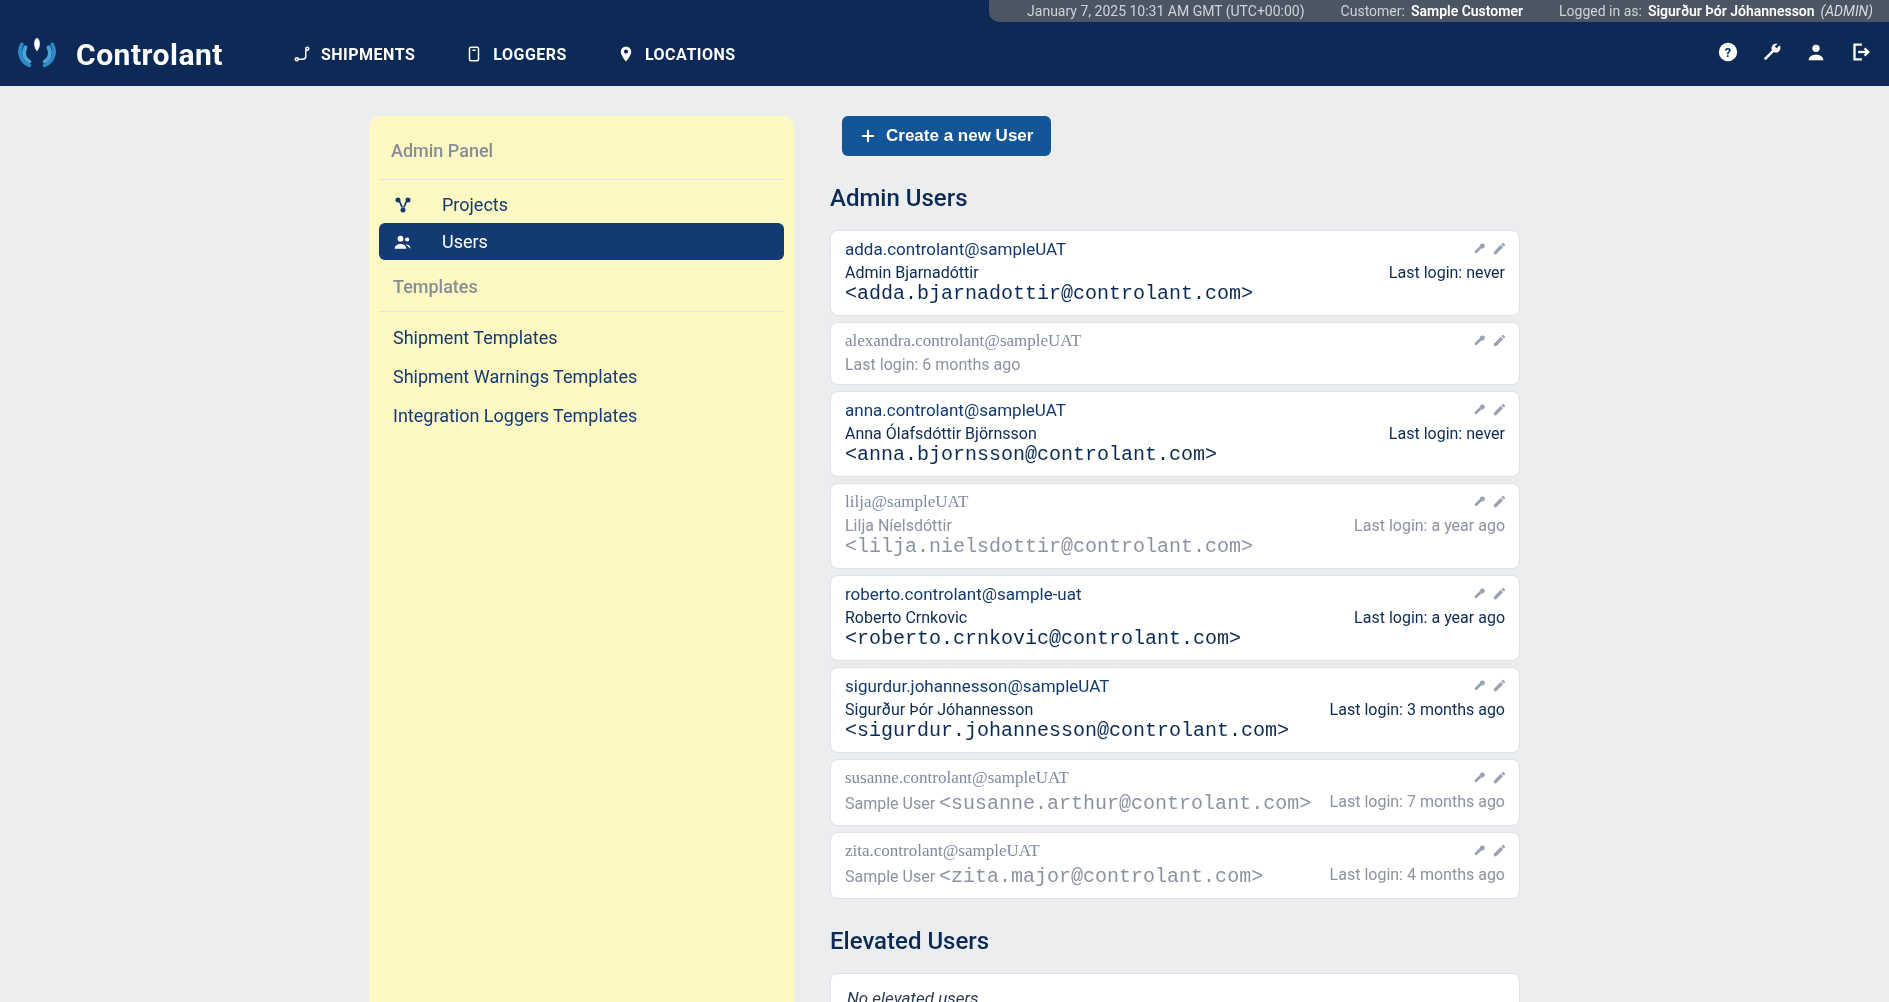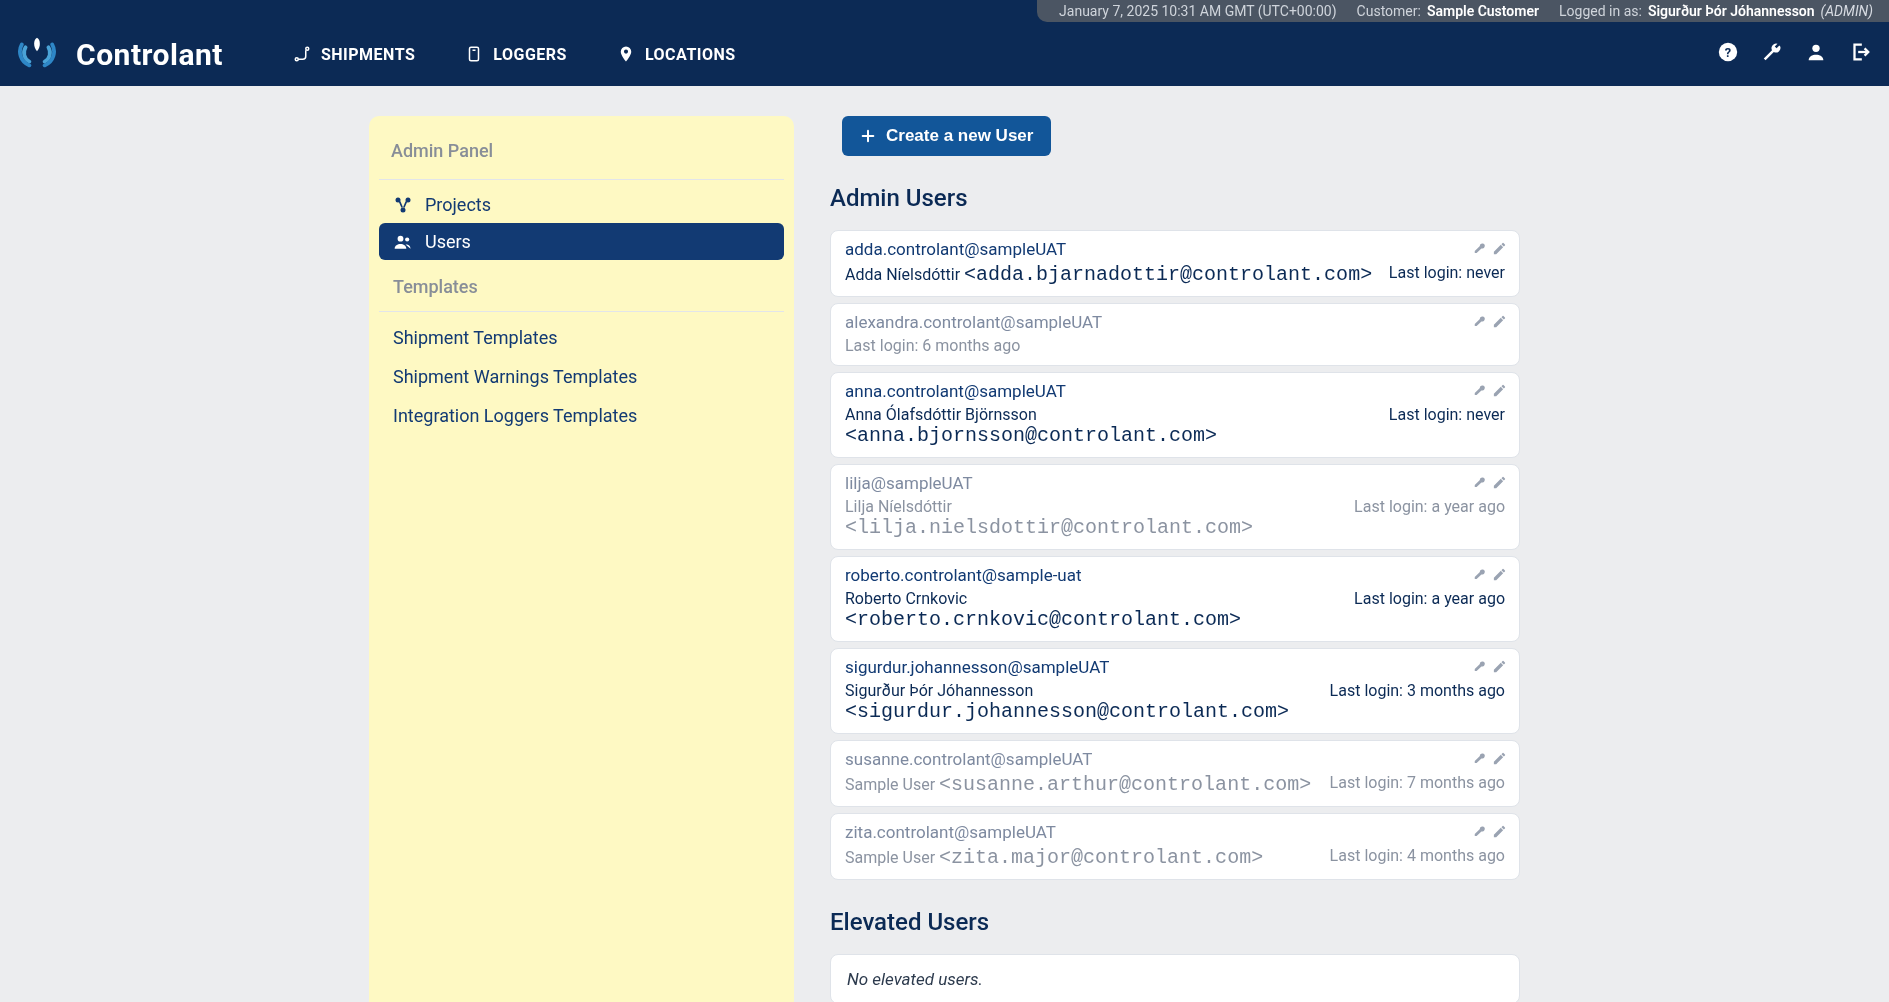--- a/index.html
+++ b/index.html
@@ -20,21 +20,21 @@
     font-size: 14px;
     display: flex;
     align-items: center;
     gap: 14px;
     padding: 3px 16px;
     justify-content: flex-end;
     border-radius: 0 0 0 10px;
     width: fit-content;
     margin-left: auto;
   }
-  .statusbar .seg { display: flex; align-items: center; gap: 6px; white-space: nowrap; }
+  .statusbar .seg { display: flex; align-items: center; gap: 6px; white-space: nowrap; margin-left: 16px; }
   .statusbar .light { color: #cfd4db; }
   .statusbar .bold { color: #fff; font-weight: 600; }
   .statusbar .italic { font-style: italic; color: #d7dbe2; }
   .navbar {
     display: flex;
     align-items: center;
     padding: 0 18px 0 18px;
     height: 64px;
   }
   .brand {
@@ -70,21 +70,21 @@
     padding: 18px 10px 22px 10px;
   }
   .sidebar h3 {
     color: #888e98;
     font-weight: 500;
     font-size: 18px;
     padding: 6px 12px 14px 12px;
   }
   .sidebar hr { border: none; border-top: 1px solid #e2e5ea; margin: 4px 0 6px 0; }
   .side-item {
-    display: flex; align-items: center; gap: 12px;
+    display: flex; align-items: center; gap: 29px;
     padding: 8px 14px; border-radius: 6px;
     color: #123a73; font-size: 18px;
     cursor: pointer;
   }
   .side-item.active { background: #123a73; color: #fff; }
   .side-item svg { width: 20px; height: 20px; flex-shrink: 0; }
   .side-sub {
     color: #123a73; font-size: 18px;
     padding: 9px 14px; cursor: pointer;
   }
@@ -108,21 +108,21 @@
     color: #0b2a55; font-size: 24px; font-weight: 500;
     margin: 6px 0 18px 0;
   }
   .user-card {
     background: #fff; border: 1px solid #dfe3e9;
     border-radius: 8px; padding: 8px 14px 10px 14px;
     margin-bottom: 6px;
     position: relative;
   }
   .user-card.dim { color: #8b93a1; }
-  .user-card.dim .uname { color: #7e8aa0; }
+  .user-card.dim .uname { color: #7e8aa0; font-family: Liberation Serif, serif; }
   .uname { color: #123a73; font-size: 17px; }
   .user-card.dim .uname { color: #7e8aa0; }
   .user-row2 { display: flex; justify-content: space-between; font-size: 16px; margin-top: 4px; }
   .fullname { }
   .email-mono { font-family: Liberation Mono, monospace; font-size: 20px; text-align: center; }
   .lastlogin { white-space: nowrap; }
   .card-icons {
     position: absolute; top: 10px; right: 12px;
     display: flex; gap: 6px; color: #9aa3b2;
   }
@@ -269,21 +269,21 @@
           <div class="card-icons">
             <span><svg viewBox="0 0 24 24" fill="currentColor">
                 <path d="M14 8a4 4 0 1 1 2.7 3.8L9 19H6v-3l7.8-7.7A4 4 0 0 1 14 8z"></path>
               </svg></span>
             <span><svg viewBox="0 0 24 24" fill="currentColor">
                 <path d="M3 17.25V21h3.75L17.8 9.94l-3.75-3.75L3 17.25zM20.7 7.04a1 1 0 0 0 0-1.41l-2.34-2.34a1 1 0 0 0-1.41 0l-1.83 1.83 3.75 3.75 1.83-1.83z"></path>
               </svg></span>
           </div>
           <div class="uname">adda.controlant@sampleUAT</div>
           <div class="user-row2">
-            <div class="fullname"><span>Adda Níelsdóttir</span> <span class="email-mono">&lt;adda.bjarnadottir@controlant.com&gt;</span></div>
+            <div class="fullname"><span>Admin Bjarnadóttir</span> <span class="email-mono">&lt;adda.bjarnadottir@controlant.com&gt;</span></div>
             <div class="lastlogin"><span>Last login: </span><span>never</span></div>
           </div>
         </div>
         <div class="user-card dim">
           <div class="card-icons">
             <span><svg viewBox="0 0 24 24" fill="currentColor">
                 <path d="M14 8a4 4 0 1 1 2.7 3.8L9 19H6v-3l7.8-7.7A4 4 0 0 1 14 8z"></path>
               </svg></span>
             <span><svg viewBox="0 0 24 24" fill="currentColor">
                 <path d="M3 17.25V21h3.75L17.8 9.94l-3.75-3.75L3 17.25zM20.7 7.04a1 1 0 0 0 0-1.41l-2.34-2.34a1 1 0 0 0-1.41 0l-1.83 1.83 3.75 3.75 1.83-1.83z"></path>

